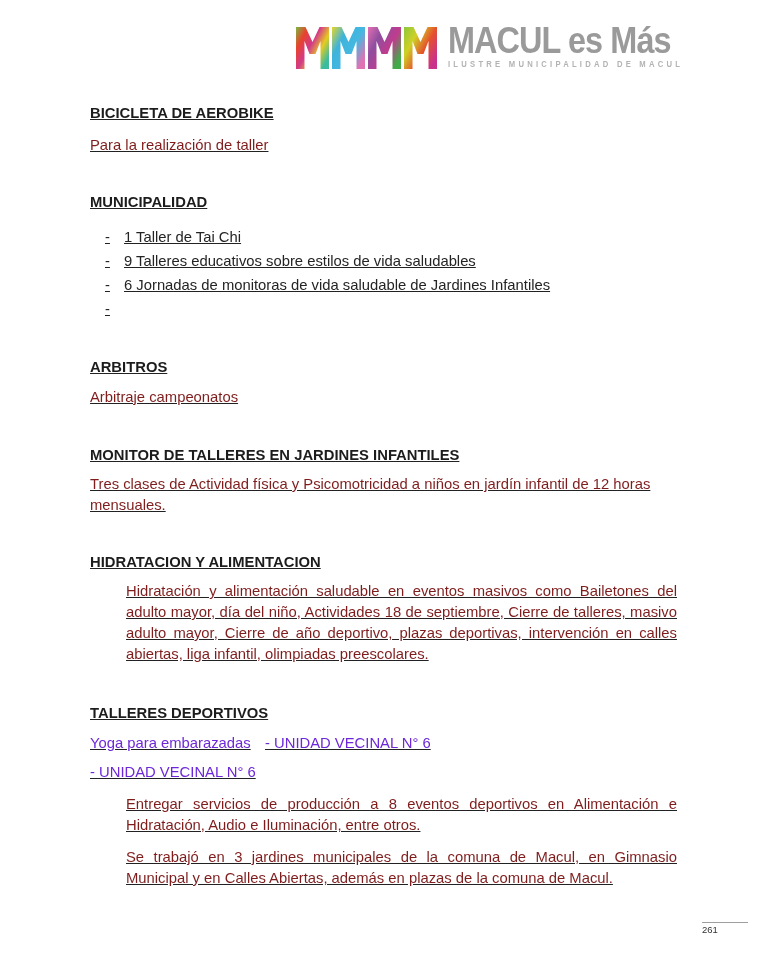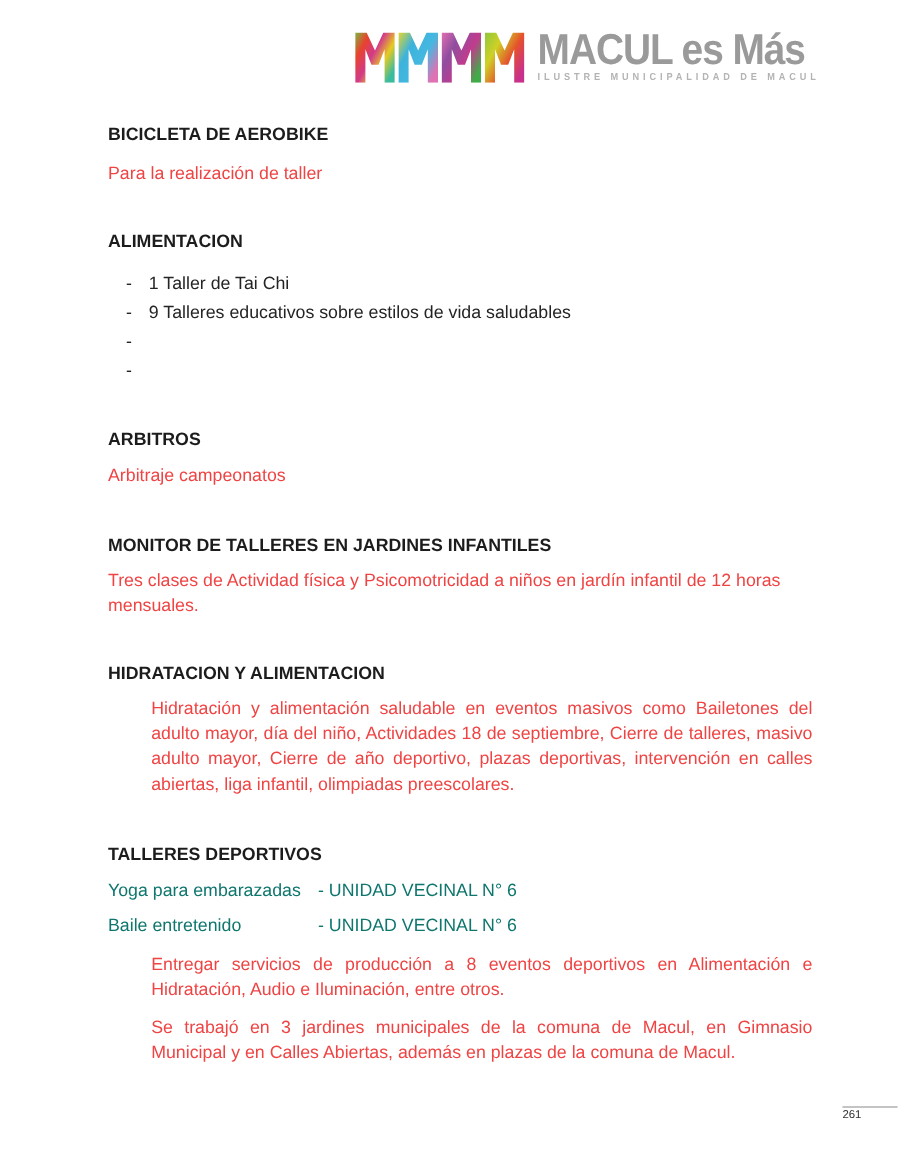--- a/index.html
+++ b/index.html
@@ -44,46 +44,47 @@
   }
 
   
   .content {
     position: absolute;
     left: 90px;
     right: 91px;
     top: 0;
     font-size: 14.8px;
     line-height: 21px;
+    text-decoration: underline;
   }
   h2.sec-heading {
     font-size: 14.8px;
     font-weight: bold;
     color: #1c1c1c;
     line-height: 19px;
   }
-  p.body-text { color: #ef4444; }
+  p.body-text { color: #7f1d1d; }
   .justify { text-align: justify; margin-left: 36px; }
 
   .mt-logo    { margin-top: 104px; }
   .after-head { margin-top: 12px; }
 
   #h-nutricionista { margin-top: 37px; }
   .dash-list { margin-top: 13px; list-style: none; }
   .dash-list li { display: flex; line-height: 24px; color: #242424; }
   .dash-list .bullet { width: 19px; margin-left: 15px; flex: none; }
 
   #h-arbitros   { margin-top: 37px; }
   #p-arbitros   { margin-top: 10px; }
   #h-monitor    { margin-top: 38px; }
   #p-monitor    { margin-top: 9px; }
   #h-hidratacion{ margin-top: 37px; }
   #p-hidratacion{ margin-top: 9px; }
   #h-talleres   { margin-top: 39px; }
-  .tall-row { display: flex; margin-top: 10px; line-height: 21px; color: #0f766e; }
+  .tall-row { display: flex; margin-top: 10px; line-height: 21px; color: #6d28d9; }
   .tall-row + .tall-row { margin-top: 8px; }
   .tall-row .row-name { width: 175px; flex: none; }
   #h-productora { margin-top: 8px; }
   #p-productora1{ margin-top: 11px; }
   #p-productora2{ margin-top: 11px; }
 
   
   .page-footer {
     position: absolute;
     top: 922px;
@@ -161,32 +162,33 @@
       <div class="logo-title" style="color: rgb(154, 154, 154);">MACUL es Más</div>
       <div class="logo-subtitle" style="color: rgb(179, 179, 179);">ILUSTRE MUNICIPALIDAD DE MACUL</div>
     </div>
   </header>
 
   <main class="content">
 
     <h2 class="sec-heading mt-logo" id="h-bicicleta">BICICLETA DE AEROBIKE</h2>
     <p class="body-text after-head" id="p-bicicleta">Para la realización de taller</p>
 
-    <h2 class="sec-heading" id="h-nutricionista">ALIMENTACION</h2>
+    <h2 class="sec-heading" id="h-nutricionista">MUNICIPALIDAD</h2>
     <ul class="dash-list">
       <li>
         <span class="bullet">-</span>
         <span>1 Taller de Tai Chi</span>
       </li>
       <li>
         <span class="bullet">-</span>
         <span>9 Talleres educativos sobre estilos de vida saludables</span>
       </li>
       <li>
         <span class="bullet">-</span>
+        <span>6 Jornadas de monitoras de vida saludable de Jardines Infantiles</span>
       </li>
       <li>
         <span class="bullet">-</span>
       </li>
     </ul>
 
     <h2 class="sec-heading" id="h-arbitros">ARBITROS</h2>
     <p class="body-text" id="p-arbitros">Arbitraje campeonatos</p>
 
     <h2 class="sec-heading" id="h-monitor">MONITOR DE TALLERES EN JARDINES INFANTILES</h2>
@@ -194,21 +196,20 @@
 
     <h2 class="sec-heading" id="h-hidratacion">HIDRATACION Y ALIMENTACION</h2>
     <p class="body-text justify" id="p-hidratacion">Hidratación y alimentación saludable en eventos masivos como Bailetones del adulto mayor, día del niño, Actividades 18 de septiembre, Cierre de talleres, masivo adulto mayor, Cierre de año deportivo, plazas deportivas, intervención en calles abiertas, liga infantil, olimpiadas preescolares.</p>
 
     <h2 class="sec-heading" id="h-talleres">TALLERES DEPORTIVOS</h2>
     <div class="tall-row">
       <span class="row-name">Yoga para embarazadas</span>
       <span class="row-value">- UNIDAD VECINAL N° 6</span>
     </div>
     <div class="tall-row">
-      <span class="row-name">Baile entretenido</span>
       <span class="row-value">- UNIDAD VECINAL N° 6</span>
     </div>
 
     <p class="body-text justify" id="p-productora1">Entregar servicios de producción a 8 eventos deportivos en Alimentación e Hidratación, Audio e Iluminación, entre otros.</p>
     <p class="body-text justify" id="p-productora2">Se trabajó en 3 jardines municipales de la comuna de Macul, en Gimnasio Municipal y en Calles Abiertas, además en plazas de la comuna de Macul.</p>
 
   </main>
 
   <footer class="page-footer">
     <span>261</span>

